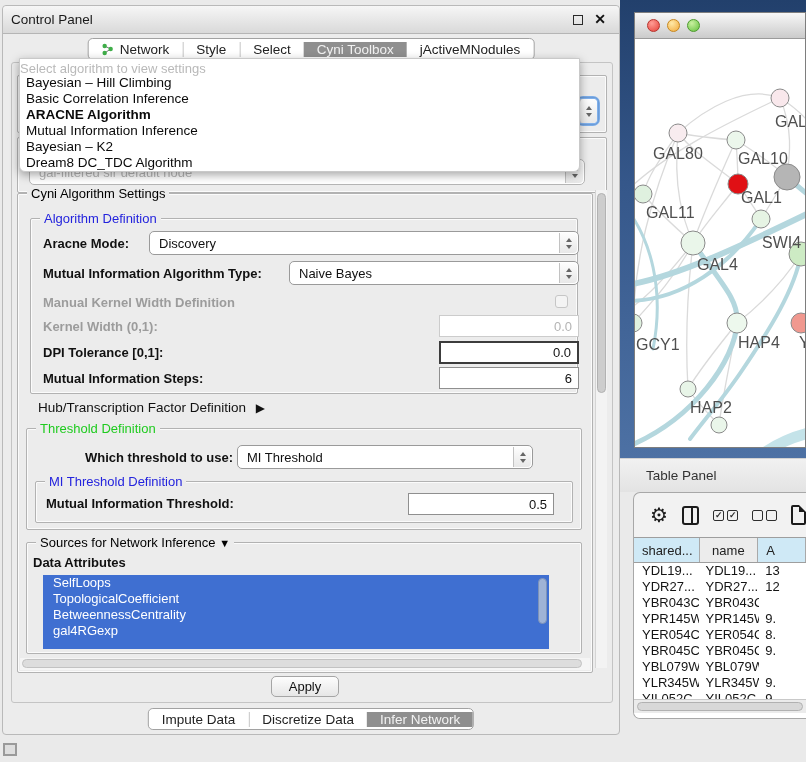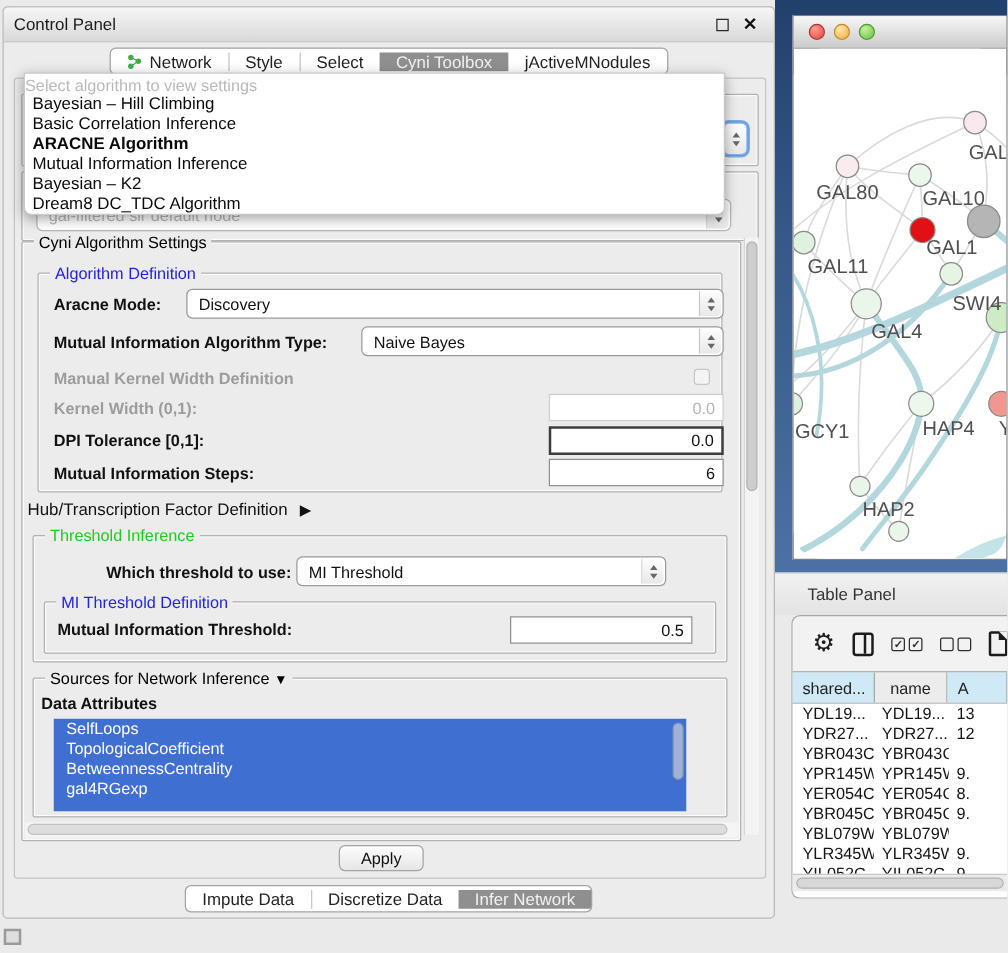--- a/index.html
+++ b/index.html
@@ -13,21 +13,21 @@
 
   
   .nw { position:absolute; left:634px; top:12px; width:172px; height:436px;
     background:#fff; border:1px solid #7e7e7e; }
   .nw-titlebar { position:absolute; left:0; top:0; right:0; height:26px;
     background:linear-gradient(#f7f7f7,#cbcbcb); border-bottom:1px solid #9b9b9b; }
   .tl { position:absolute; top:6px; width:13px; height:13px; border-radius:50%; }
   .tl.red { left:12px; background:radial-gradient(circle at 35% 30%,#ff9d95,#e6423a); border:1px solid #b5322c; }
   .tl.yellow { left:32px; background:radial-gradient(circle at 35% 30%,#ffe9a8,#f2a93a); border:1px solid #c6871f; }
   .tl.green { left:52px; background:radial-gradient(circle at 35% 30%,#c9f0a0,#64c13e); border:1px solid #4c9a2d; }
-  .nw-canvas { position:absolute; left:0; top:26px; width:170px; height:408px; overflow:hidden; background:#fff;border-radius:22px; }
+  .nw-canvas { position:absolute; left:0; top:26px; width:170px; height:408px; overflow:hidden; background:#fff; }
 
   
   .tp-bar { position:absolute; left:620px; top:458px; width:186px; height:34px;
     background:linear-gradient(#f1f1f1,#e3e3e3); border-top:1px solid #d2d2d2; }
   .tp-bar .t { position:absolute; left:26px; top:0; line-height:34px; font-size:13.5px; color:#333; }
   .tp-card { position:absolute; left:633px; top:492px; width:173px; height:227px;
     background:#f2f2f2; border:1px solid #a8a8a8; border-right:none; border-radius:7px 0 0 7px; overflow:hidden; }
   .tp-toolbar { position:absolute; left:0; top:0; right:0; height:44px; display:flex; align-items:center; gap:14px; padding-left:16px; }
   .gear { font-size:20px; color:#1c1c1c; line-height:1; }
   .colicon { width:19px; height:19px; border:2px solid #1c1c1c; border-radius:3px; position:relative; }
@@ -366,27 +366,27 @@
         <div class="lbl b" style="left:12px; top:126px;">DPI Tolerance [0,1]:</div>
         <div class="field thick" style="left:408px; top:122px; width:140px; height:23px;">
             <span>0.0</span>
           </div>
         <div class="lbl b" style="left:12px; top:152px;">Mutual Information Steps:</div>
         <div class="field" style="left:408px; top:148px; width:140px; height:22px;">
             <span>6</span>
           </div>
       </div>
 
-      <div class="lbl" style="left:4px; top:206px; font-size:13.5px;">
+      <div class="lbl" style="left:20px; top:206px; font-size:13.5px;">
         <span>Hub/Transcription Factor Definition</span>
         <span style="font-size:12px; margin-left:6px;">▶</span>
       </div>
 
       <div class="grp" style="left:8px; top:234px; width:556px; height:102px;">
-        <div class="legend lg-green">Threshold Inference</div>
+        <div class="legend lg-green">Threshold Definition</div>
         <div class="lbl b" style="left:58px; top:21px;">Which threshold to use:</div>
         <div class="combo" style="left:210px; top:16px; width:296px; height:24px;">
           <span>MI Threshold</span>
           <div class="stepper">
               <span class="arr-up"></span>
               <span class="arr-dn"></span>
             </div>
         </div>
         <div class="grp" style="left:8px; top:52px; width:538px; height:42px;">
           <div class="legend lg-blue">MI Threshold Definition</div>

